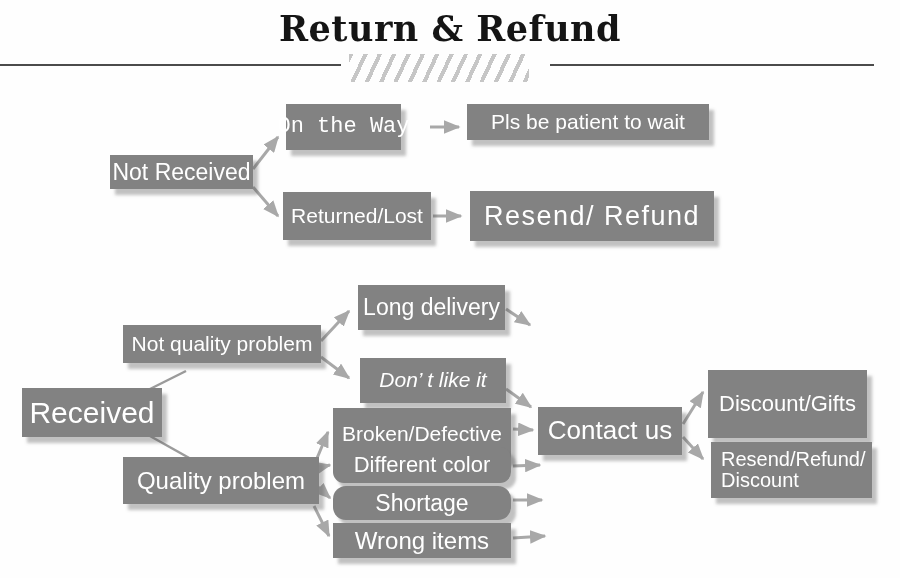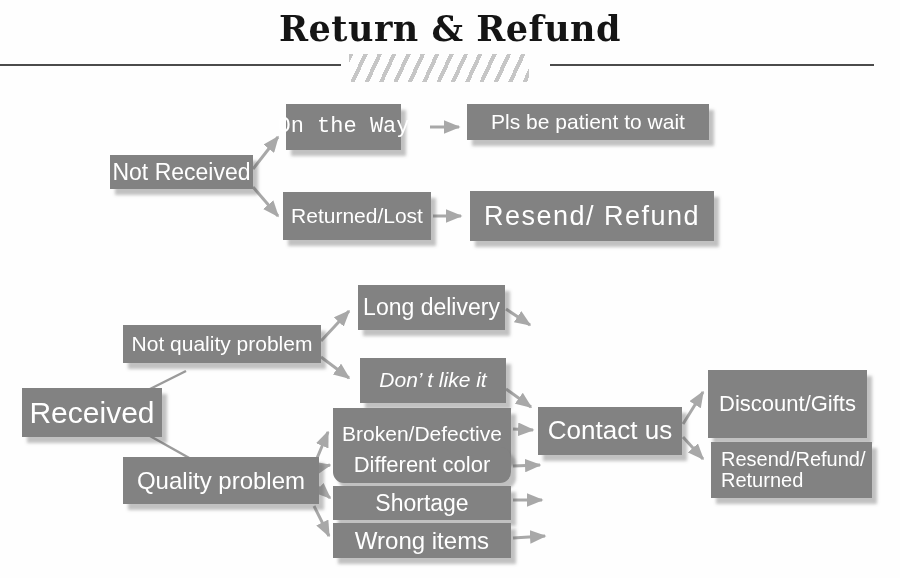--- a/index.html
+++ b/index.html
@@ -42,21 +42,21 @@
   #n-pls-wait       {left:467px;top:104px;width:242px;height:36px;font-size:21px;}
   #n-returned-lost  {left:283px;top:192px;width:148px;height:48px;font-size:21px;}
   #n-resend-refund  {left:470px;top:191px;width:244px;height:50px;font-size:27px;letter-spacing:1.5px;}
   #n-received       {left:22px; top:388px;width:140px;height:49px;font-size:30px;}
   #n-not-quality    {left:123px;top:325px;width:198px;height:38px;font-size:21px;}
   #n-long-delivery  {left:358px;top:285px;width:147px;height:45px;font-size:23px;}
   #n-dont-like      {left:360px;top:358px;width:146px;height:45px;font-size:21px;font-style:italic;}
   #n-quality        {left:123px;top:457px;width:196px;height:47px;font-size:24px;}
   #n-broken         {left:333px;top:408px;width:178px;height:52px;font-size:21px;}
   #n-different-color{left:333px;top:447px;width:178px;height:36px;font-size:22px;border-radius:11px;}
-  #n-shortage       {left:333px;top:486px;width:178px;height:34px;font-size:23px;}
+  #n-shortage       {left:333px;top:486px;width:178px;height:34px;font-size:23px;border-radius:13px;}
   #n-wrong-items    {left:333px;top:523px;width:178px;height:35px;font-size:24px;}
   #n-contact-us     {left:538px;top:407px;width:144px;height:48px;font-size:26px;}
   #n-discount-gifts {left:708px;top:358px;width:159px;height:68px;font-size:22px;margin-top:12px;}
   #n-resend-discount{left:711px;top:442px;width:161px;height:56px;font-size:20px;
                      white-space:normal;justify-content:flex-start;text-align:left;padding-left:10px;box-sizing:border-box;}
 </style>
 </head>
 <body>
 
 <div class="stage">
@@ -110,15 +110,15 @@
   <div class="node" id="n-not-quality">Not quality problem</div>
   <div class="node" id="n-long-delivery">Long delivery</div>
   <div class="node" id="n-dont-like">Don’ t like it</div>
   <div class="node" id="n-quality">Quality problem</div>
   <div class="node" id="n-broken">Broken/Defective</div>
   <div class="node" id="n-different-color">Different color</div>
   <div class="node" id="n-shortage">Shortage</div>
   <div class="node" id="n-wrong-items">Wrong items</div>
   <div class="node" id="n-contact-us">Contact us</div>
   <div class="node" id="n-discount-gifts">Discount/Gifts</div>
-  <div class="node" id="n-resend-discount">Resend/Refund/ Returned</div>
+  <div class="node" id="n-resend-discount">Resend/Refund/ Discount</div>
 
 </div>
 
 </body></html>

